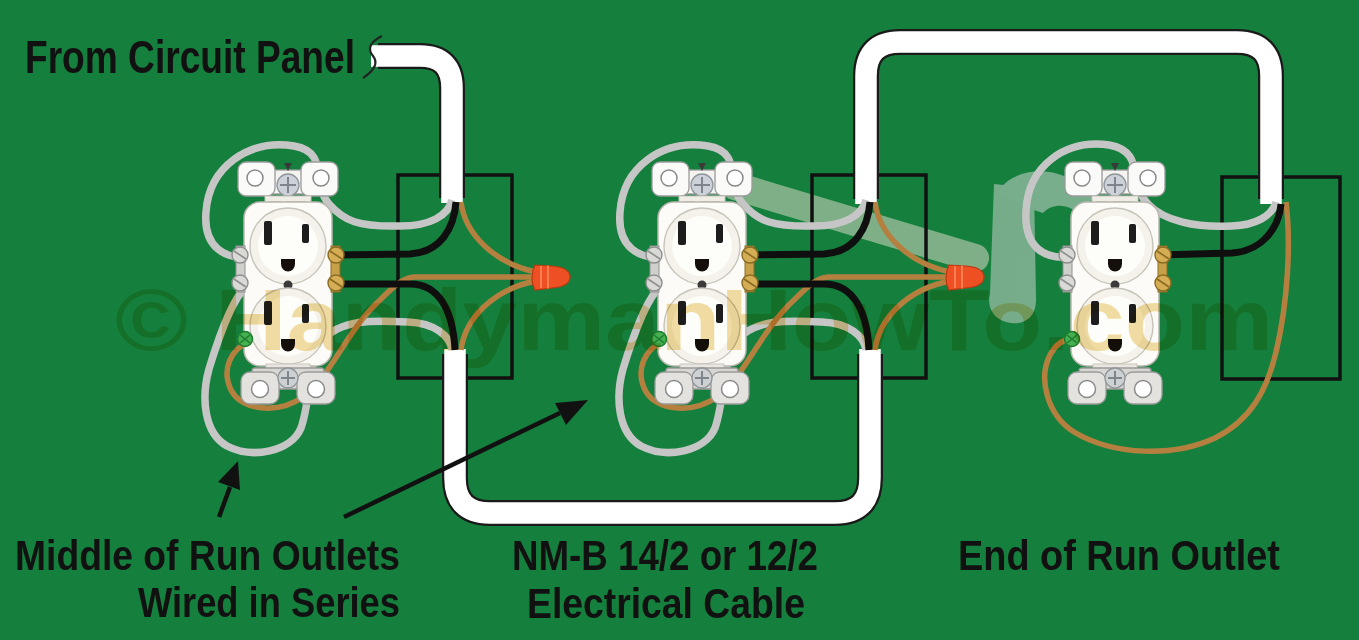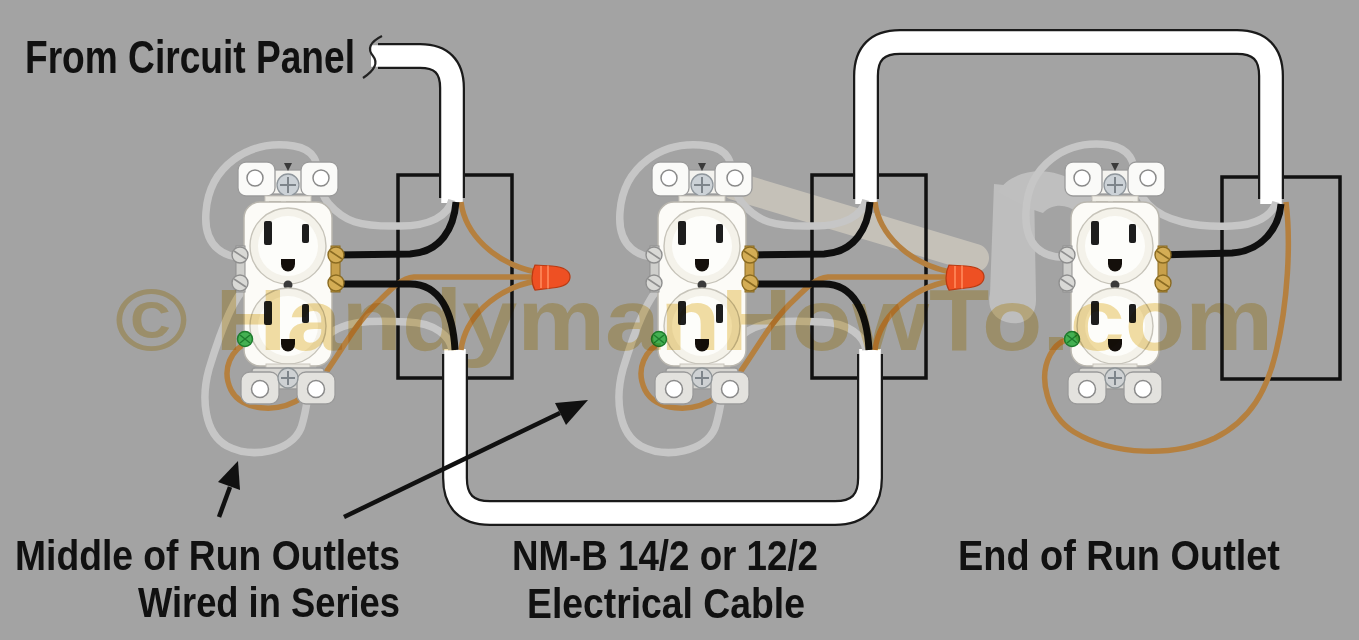--- a/index.html
+++ b/index.html
@@ -8,21 +8,21 @@
     background: #ffffff;
     width: 1359px;
     height: 640px;
     overflow: hidden;
     font-family: "Liberation Sans", sans-serif;
   }
   #stage {
     position: relative;
     width: 1359px;
     height: 640px;
-    background: #a3a3a3;
+    background: #15803d;
   }
   svg text.big-label {
     font-family: "Liberation Sans", sans-serif;
     font-weight: bold;
     fill: #111111;
   }
   svg text.watermark {
     font-family: "Liberation Sans", sans-serif;
     font-weight: bold;
     fill: #f0d996;

